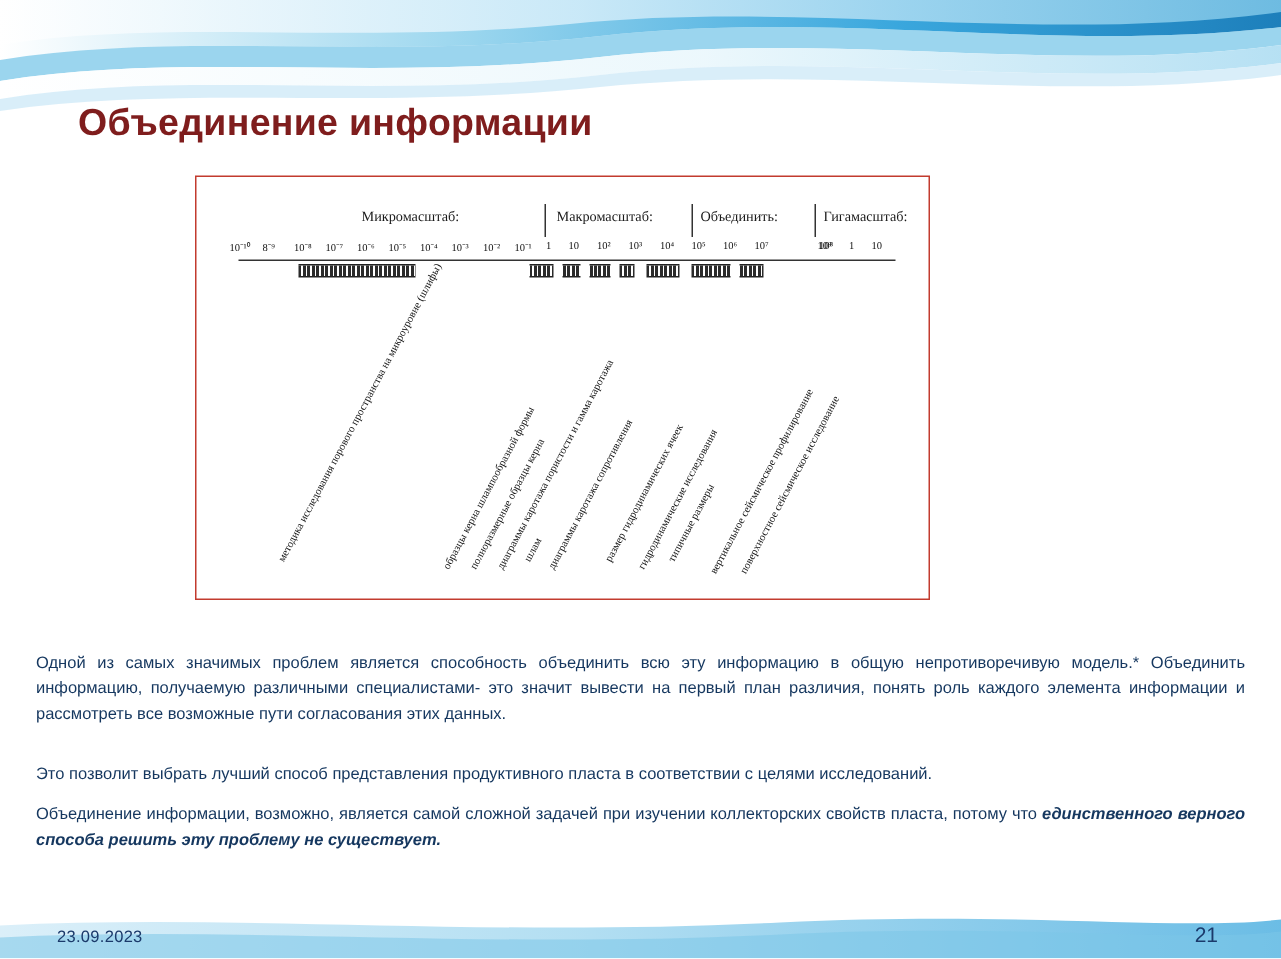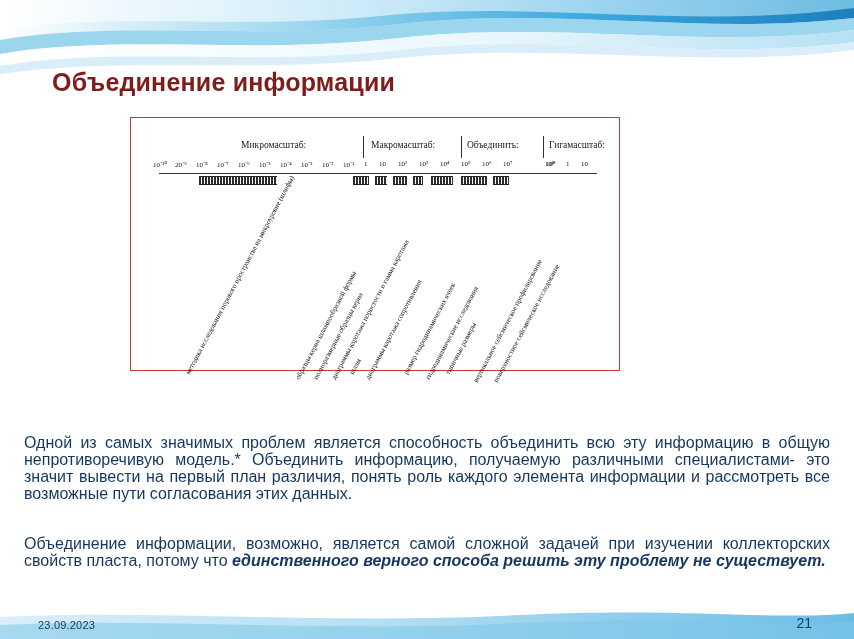--- a/index.html
+++ b/index.html
@@ -62,21 +62,21 @@
     color: #7f1d1d;
     letter-spacing: .2px;
   }
 
   
   .figure-wrap {
     position: absolute;
     left: 130px;
     top: 117px;
     width: 490px;
-    height: 254px;
+    height: 283px;
     border: 1.5px solid #c23b2e;
     background: #ffffff;
     box-sizing: border-box;
   }
   .fig-inner {
     position: relative;
     width: 100%;
     height: 100%;
     font-family: "Liberation Serif", serif;
   }
@@ -160,21 +160,21 @@
     font-weight: bold;
     color: #16477a;
   }
 
   
   .body-block {
     position: absolute;
     left: 24px;
     width: 806px;
     color: #15375f;
-    font-size: 16px;
+    font-size: 11px;
     line-height: 17px;
     text-align: justify;
   }
   .p1 { top: 434px; }
   .p2 { top: 508px; }
   .p3 { top: 535px; }
   .p3 em {
     font-style: italic;
     font-weight: bold;
   }
@@ -223,21 +223,21 @@
         <span class="vbar" style="left:232px"></span>
         <span class="lbl" style="left:240px">Макромасштаб:</span>
         <span class="vbar" style="left:330px"></span>
         <span class="lbl" style="left:336px">Объединить:</span>
         <span class="vbar" style="left:412px"></span>
         <span class="lbl" style="left:418px">Гигамасштаб:</span>
       </div>
 
       <div class="ticklbls">
         <span style="left:0px">10⁻¹⁰</span>
-        <span style="left:22px">20⁻⁹</span>
+        <span style="left:22px">8⁻⁹</span>
         <span style="left:43px">10⁻⁸</span>
         <span style="left:64px">10⁻⁷</span>
         <span style="left:85px">10⁻⁶</span>
         <span style="left:106px">10⁻⁵</span>
         <span style="left:127px">10⁻⁴</span>
         <span style="left:148px">10⁻³</span>
         <span style="left:169px">10⁻²</span>
         <span style="left:190px">10⁻¹</span>
         <span style="left:211px">1</span>
         <span style="left:226px">10</span>
@@ -274,20 +274,21 @@
       <div class="diag-label" style="left:300px; top:255px;">гидродинамические исследования</div>
       <div class="diag-label" style="left:320px; top:250px;">типичные размеры</div>
       <div class="diag-label" style="left:348px; top:258px;">вертикальное сейсмическое профилирование</div>
       <div class="diag-label" style="left:368px; top:258px;">поверхностное сейсмическое исследование</div>
 
     </div>
   </div>
 
 
   <div class="body-block p1">Одной из самых значимых проблем является способность объединить всю эту информацию в общую непротиворечивую модель.* Объединить информацию, получаемую различными специалистами- это значит вывести на первый план различия, понять роль каждого элемента информации и рассмотреть все возможные пути согласования этих данных.</div>
+  <div class="body-block p2">Это позволит выбрать лучший способ представления продуктивного пласта в соответствии с целями исследований.</div>
   <div class="body-block p3"><span>Объединение информации, возможно, является самой сложной задачей при изучении коллекторских свойств пласта, потому что </span><em>единственного верного способа решить эту проблему не существует.</em></div>
 
   <div class="footer-bar">
     <svg width="854" height="32" viewBox="0 0 854 32" xmlns="http://www.w3.org/2000/svg">
       <defs>
         <linearGradient id="fg1" x1="0" y1="0" x2="1" y2="0">
           <stop offset="0%" stop-color="#cfeaf7"></stop>
           <stop offset="45%" stop-color="#9ad4ee"></stop>
           <stop offset="100%" stop-color="#3aa7dd"></stop>
         </linearGradient>

